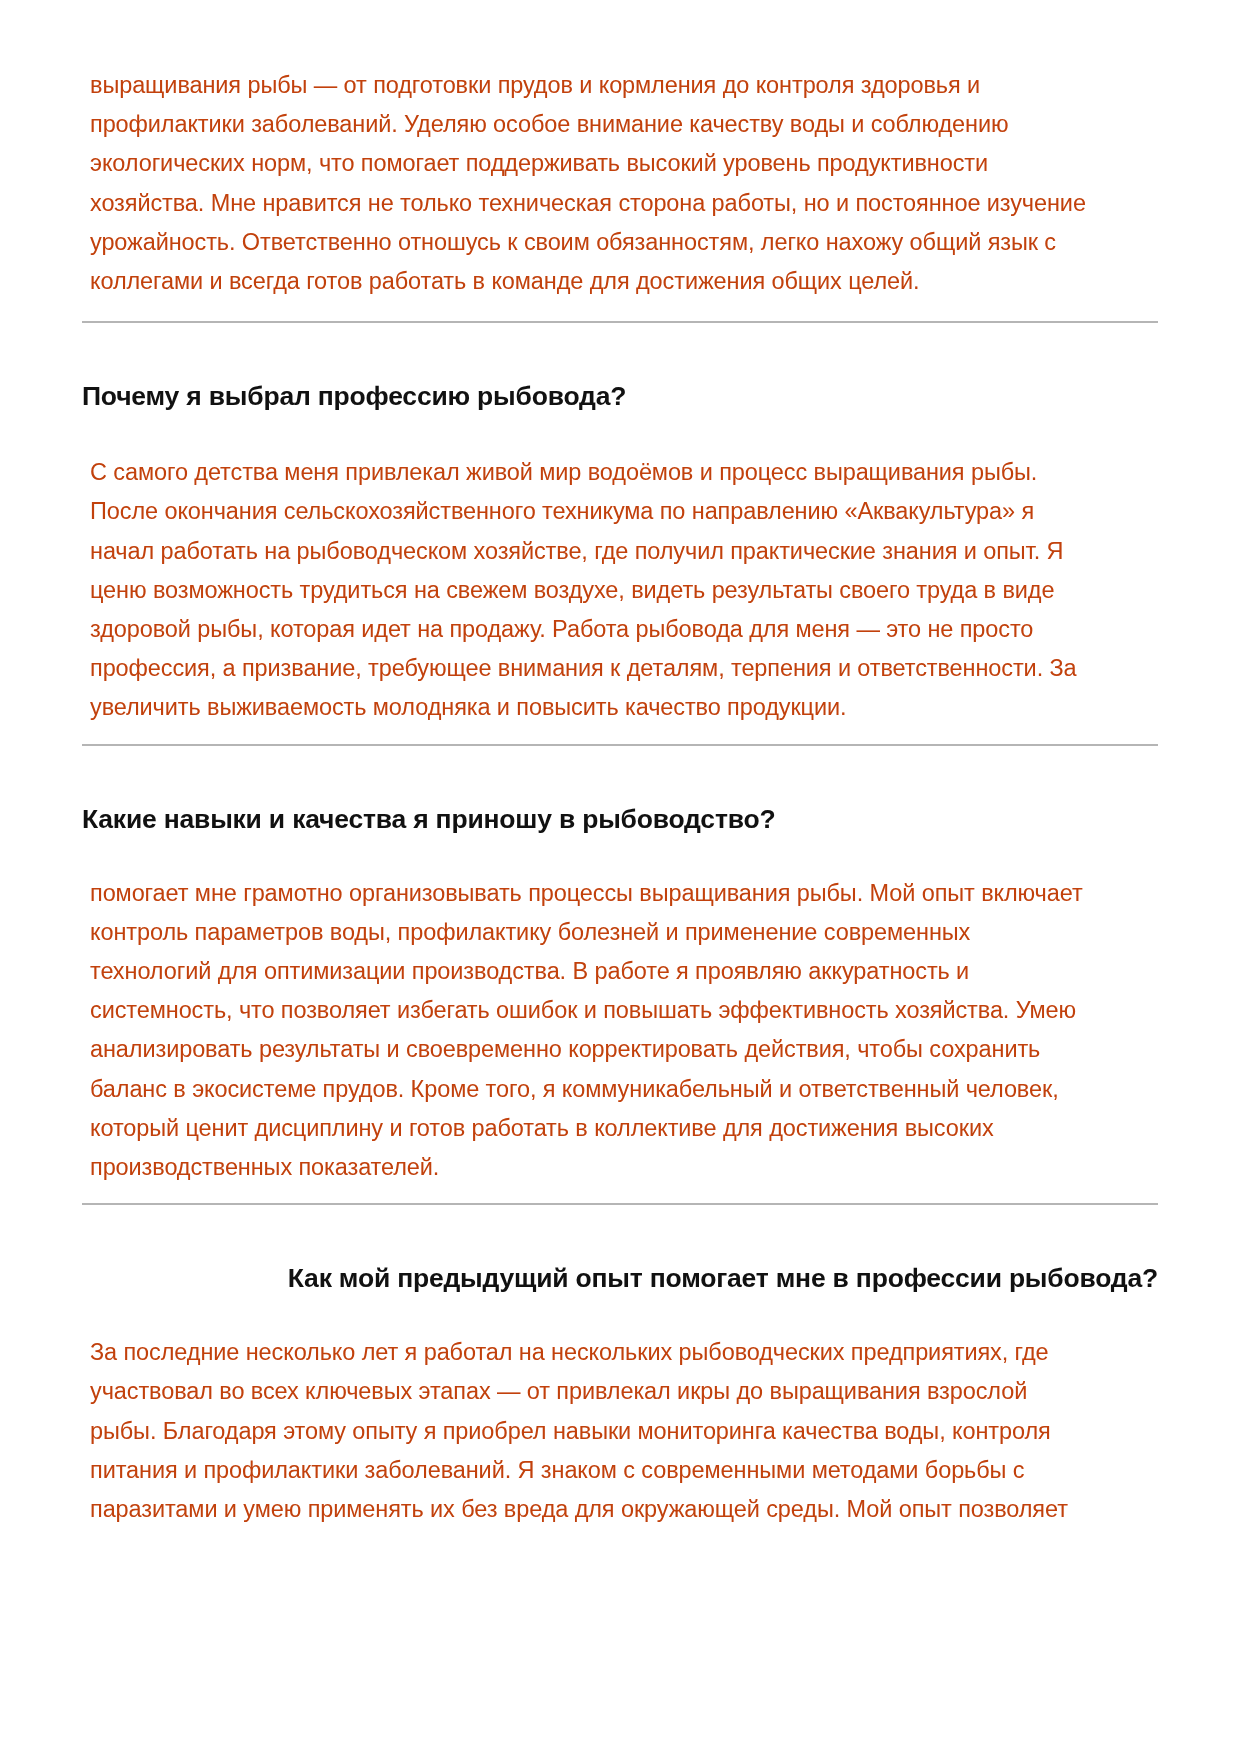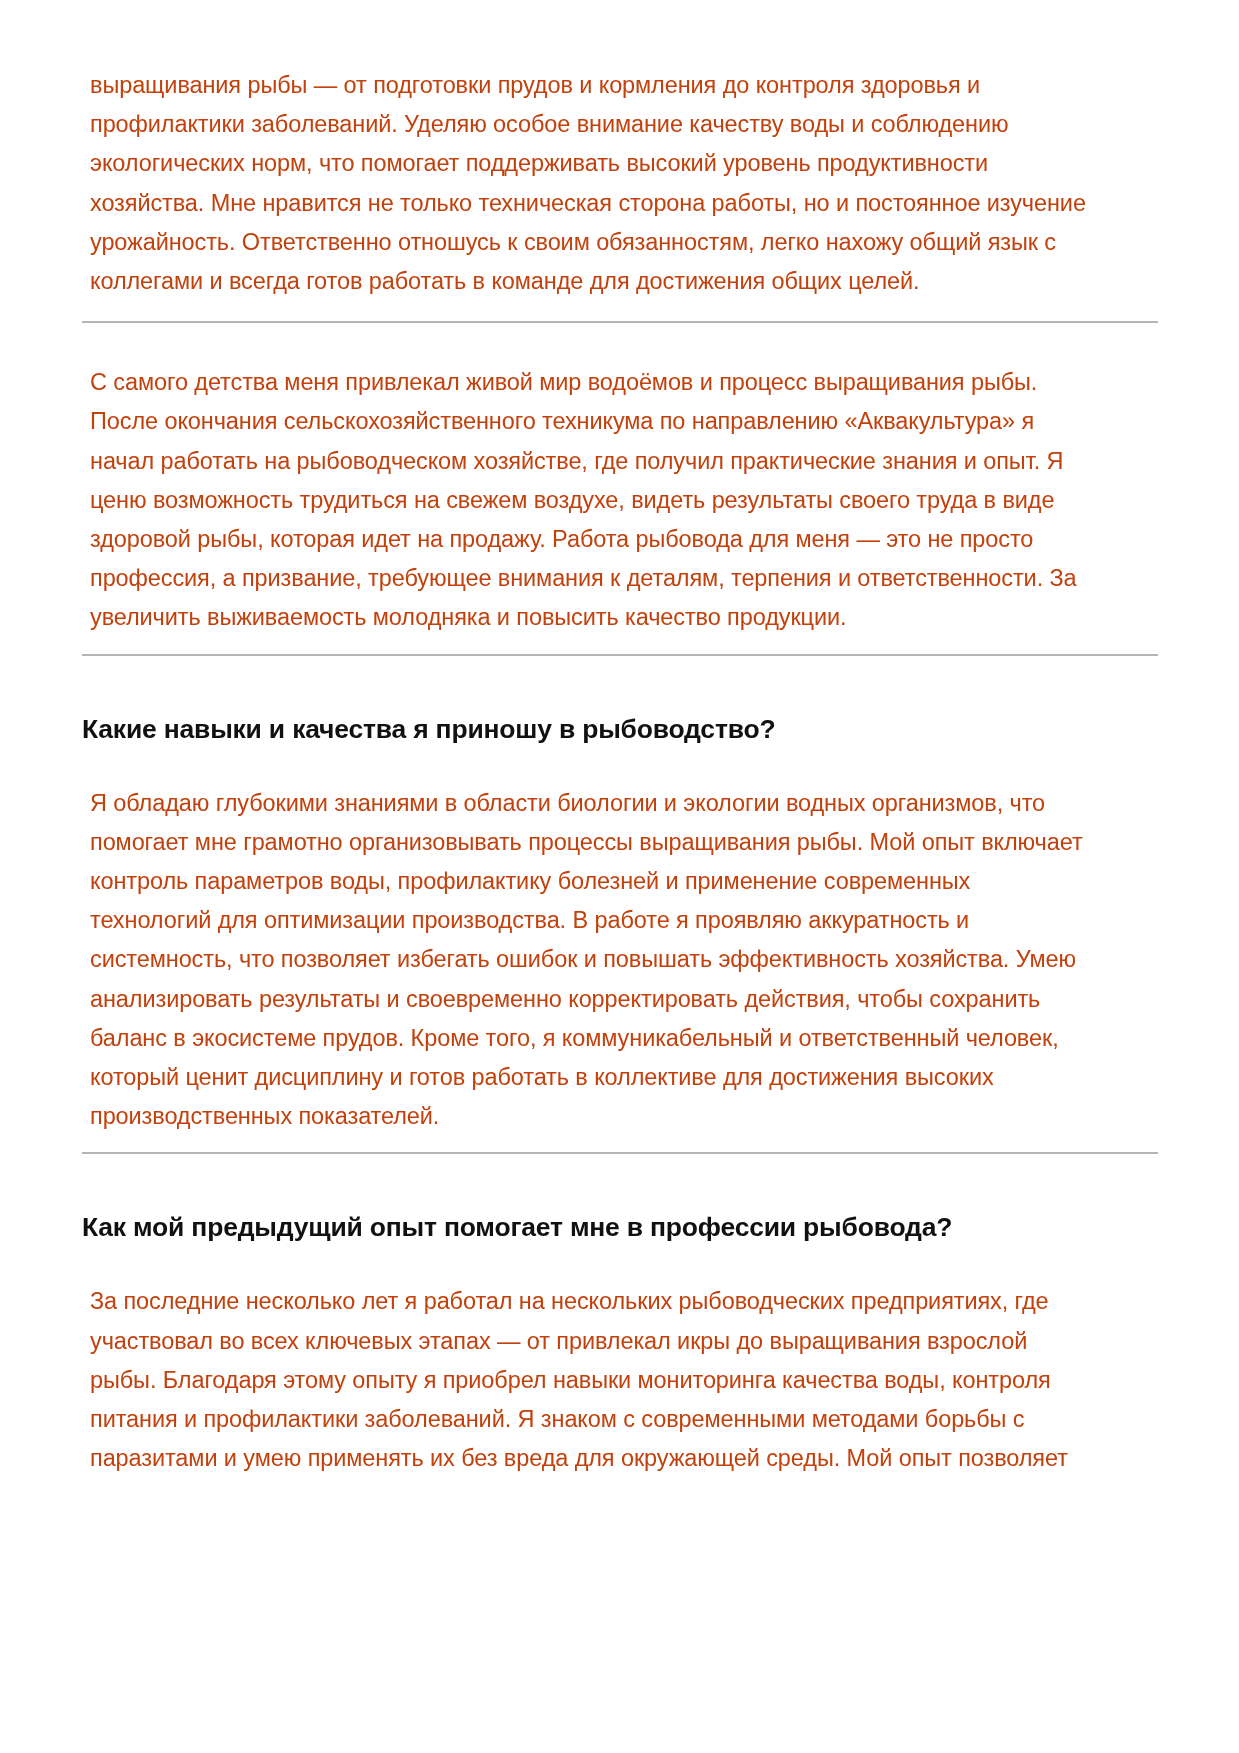--- a/index.html
+++ b/index.html
@@ -43,21 +43,21 @@
       line-height: 34px;
     }
     .sec-intro .para { }
     .d1 { margin-top: 20px; }
     .h1 { margin-top: 56px; }
     .p1 { margin-top: 40px; }
     .d2 { margin-top: 16px; }
     .h2 { margin-top: 56px; }
     .p2 { margin-top: 38px; }
     .d3 { margin-top: 16px; }
-    .h3 { margin-top: 56px; }
+    .h3 { margin-top: 56px; text-align: right; }
     .p3 { margin-top: 38px; }
   </style>
 </head>
 <body>
 
 <div class="page">
 
   <div class="sec-intro">
     <div class="para">
       <div>выращивания рыбы — от подготовки прудов и кормления до контроля здоровья и</div>
@@ -65,37 +65,37 @@
       <div>экологических норм, что помогает поддерживать высокий уровень продуктивности</div>
       <div>хозяйства. Мне нравится не только техническая сторона работы, но и постоянное изучение</div>
       <div>урожайность. Ответственно отношусь к своим обязанностям, легко нахожу общий язык с</div>
       <div>коллегами и всегда готов работать в команде для достижения общих целей.</div>
     </div>
   </div>
 
   <hr class="divider d1">
 
   <section>
+    <h2 class="heading h1">Почему я выбрал профессию рыбовода?</h2>
     <div class="para p1">
       <div>С самого детства меня привлекал живой мир водоёмов и процесс выращивания рыбы.</div>
       <div>После окончания сельскохозяйственного техникума по направлению «Аквакультура» я</div>
       <div>начал работать на рыбоводческом хозяйстве, где получил практические знания и опыт. Я</div>
       <div>ценю возможность трудиться на свежем воздухе, видеть результаты своего труда в виде</div>
       <div>здоровой рыбы, которая идет на продажу. Работа рыбовода для меня — это не просто</div>
       <div>профессия, а призвание, требующее внимания к деталям, терпения и ответственности. За</div>
       <div>увеличить выживаемость молодняка и повысить качество продукции.</div>
     </div>
   </section>
 
   <hr class="divider d2">
 
   <section>
     <h2 class="heading h2">Какие навыки и качества я приношу в рыбоводство?</h2>
     <div class="para p2">
-      <div>Я обладаю глубокими знаниями в области биологии и экологии водных организмов, что</div>
       <div>помогает мне грамотно организовывать процессы выращивания рыбы. Мой опыт включает</div>
       <div>контроль параметров воды, профилактику болезней и применение современных</div>
       <div>технологий для оптимизации производства. В работе я проявляю аккуратность и</div>
       <div>системность, что позволяет избегать ошибок и повышать эффективность хозяйства. Умею</div>
       <div>анализировать результаты и своевременно корректировать действия, чтобы сохранить</div>
       <div>баланс в экосистеме прудов. Кроме того, я коммуникабельный и ответственный человек,</div>
       <div>который ценит дисциплину и готов работать в коллективе для достижения высоких</div>
       <div>производственных показателей.</div>
     </div>
   </section>

